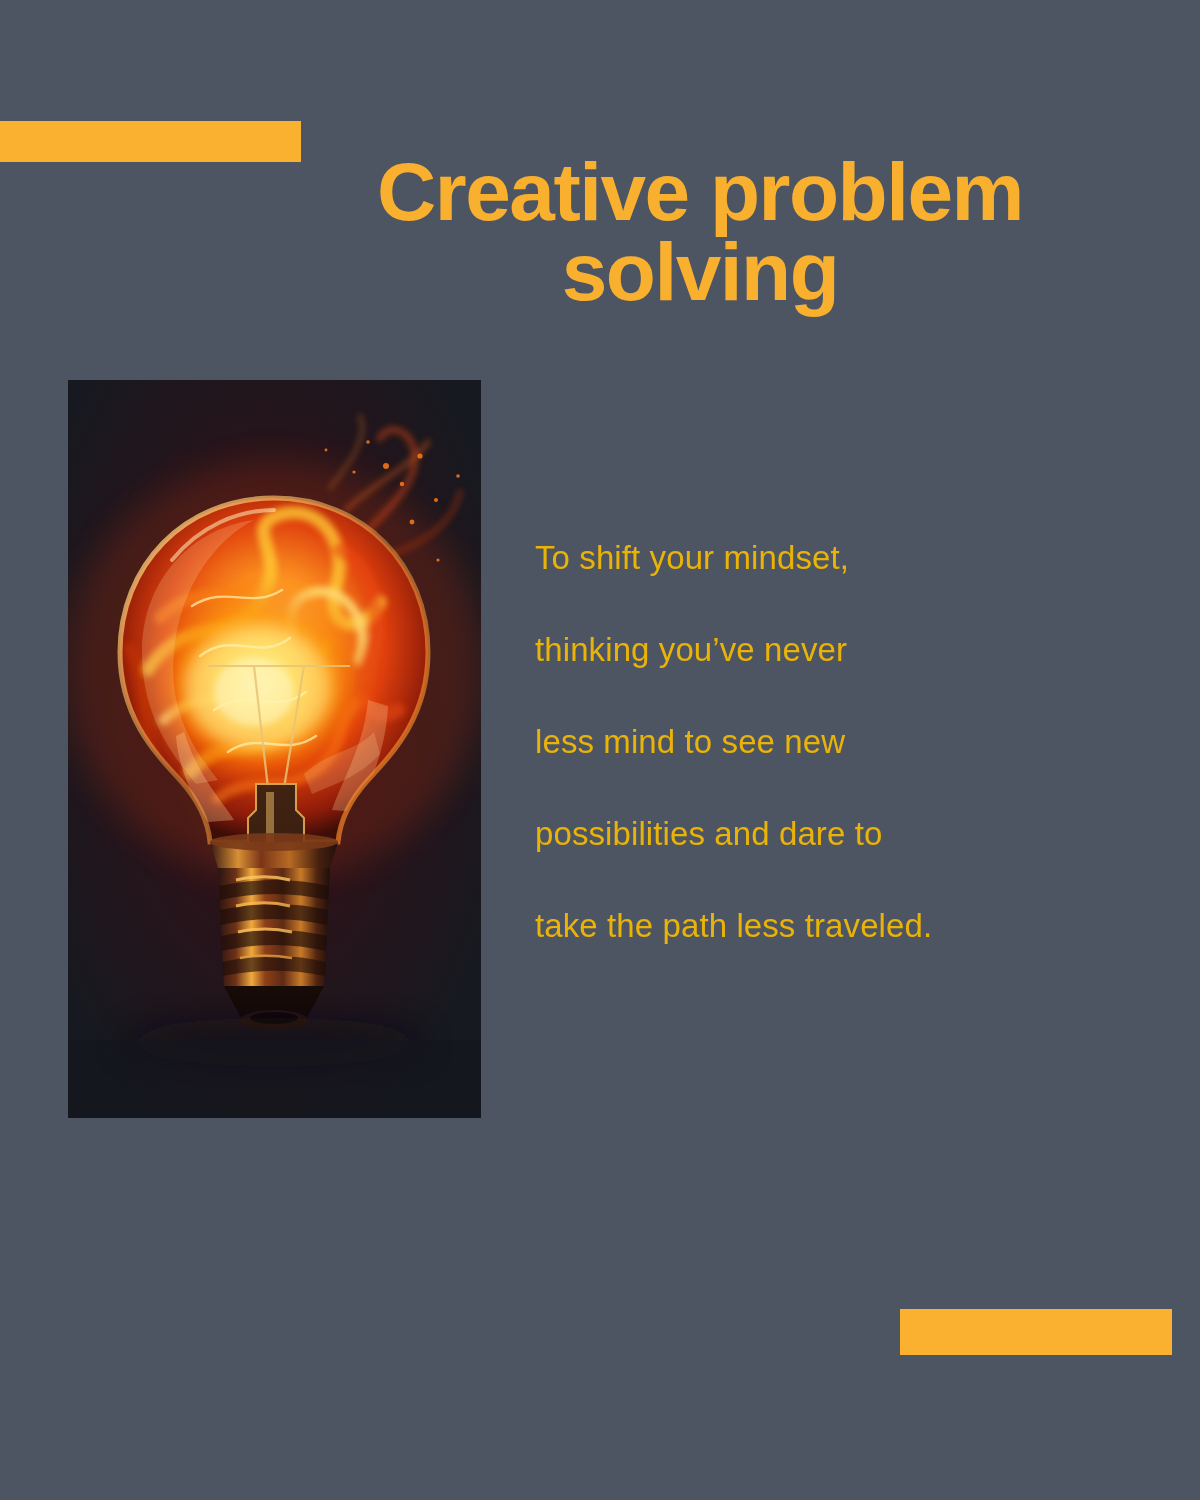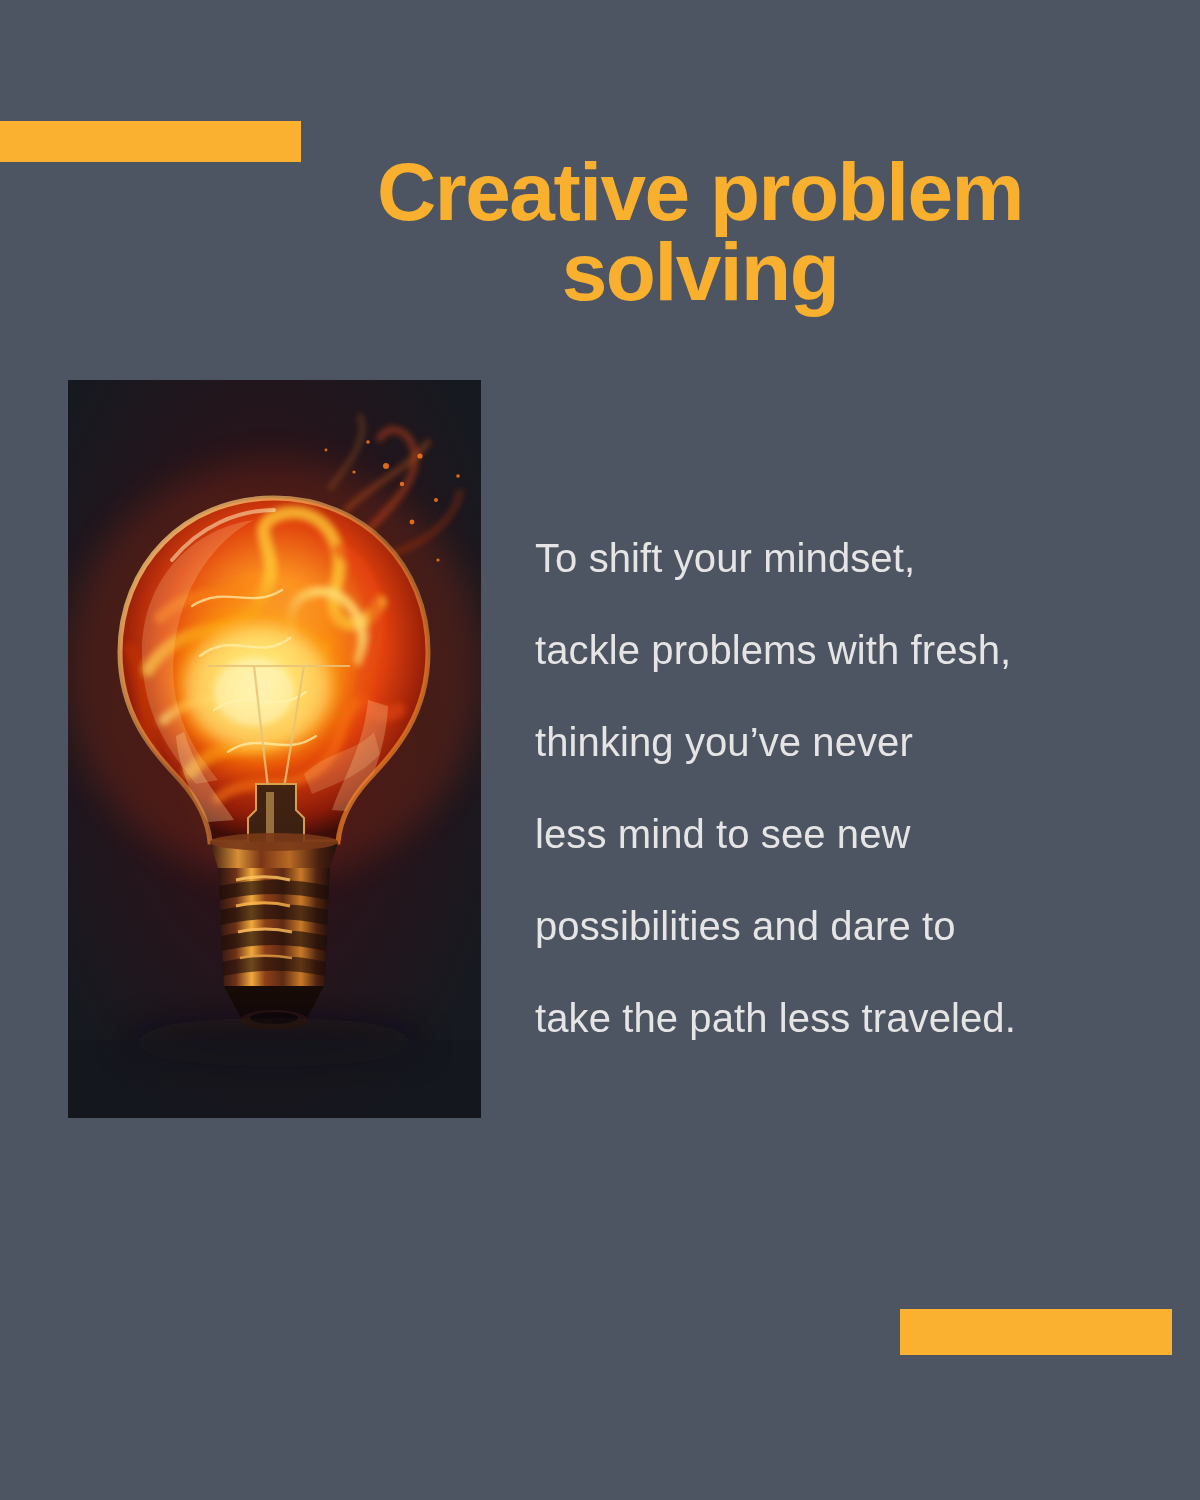--- a/index.html
+++ b/index.html
@@ -71,24 +71,24 @@
 
   
   #body-copy {
     position: absolute;
     left: 535px;
     top: 512px;
     width: 580px;
   }
   .body-line {
     display: block;
-    color: #e5e5e5;
+    color: #eab308;
     font-family: "Liberation Sans", sans-serif;
     font-weight: normal;
-    font-size: 40px;
+    font-size: 33px;
     line-height: 92px;
     letter-spacing: 0.1px;
     white-space: nowrap;
   }
 </style>
 </head>
 <body>
 
 <div id="poster">
 
@@ -268,20 +268,19 @@
         <ellipse cx="206" cy="638" rx="24" ry="6" fill="#120808"></ellipse>
       </g>
 
       <ellipse cx="206" cy="662" rx="150" ry="24" fill="#0c0d12" opacity="0.55" filter="url(#soft16)"></ellipse>
       <rect x="0" y="660" width="413" height="78" fill="#14161d" opacity="0.55"></rect>
     </svg>
   </div>
 
   <div id="body-copy">
     <span class="body-line">To shift your mindset,</span>
-    <span class="body-line">tackle problems with fresh,</span>
     <span class="body-line">thinking you’ve never</span>
     <span class="body-line">less mind to see new</span>
     <span class="body-line">possibilities and dare to</span>
     <span class="body-line">take the path less traveled.</span>
   </div>
 
 </div>
 
 </body></html>

